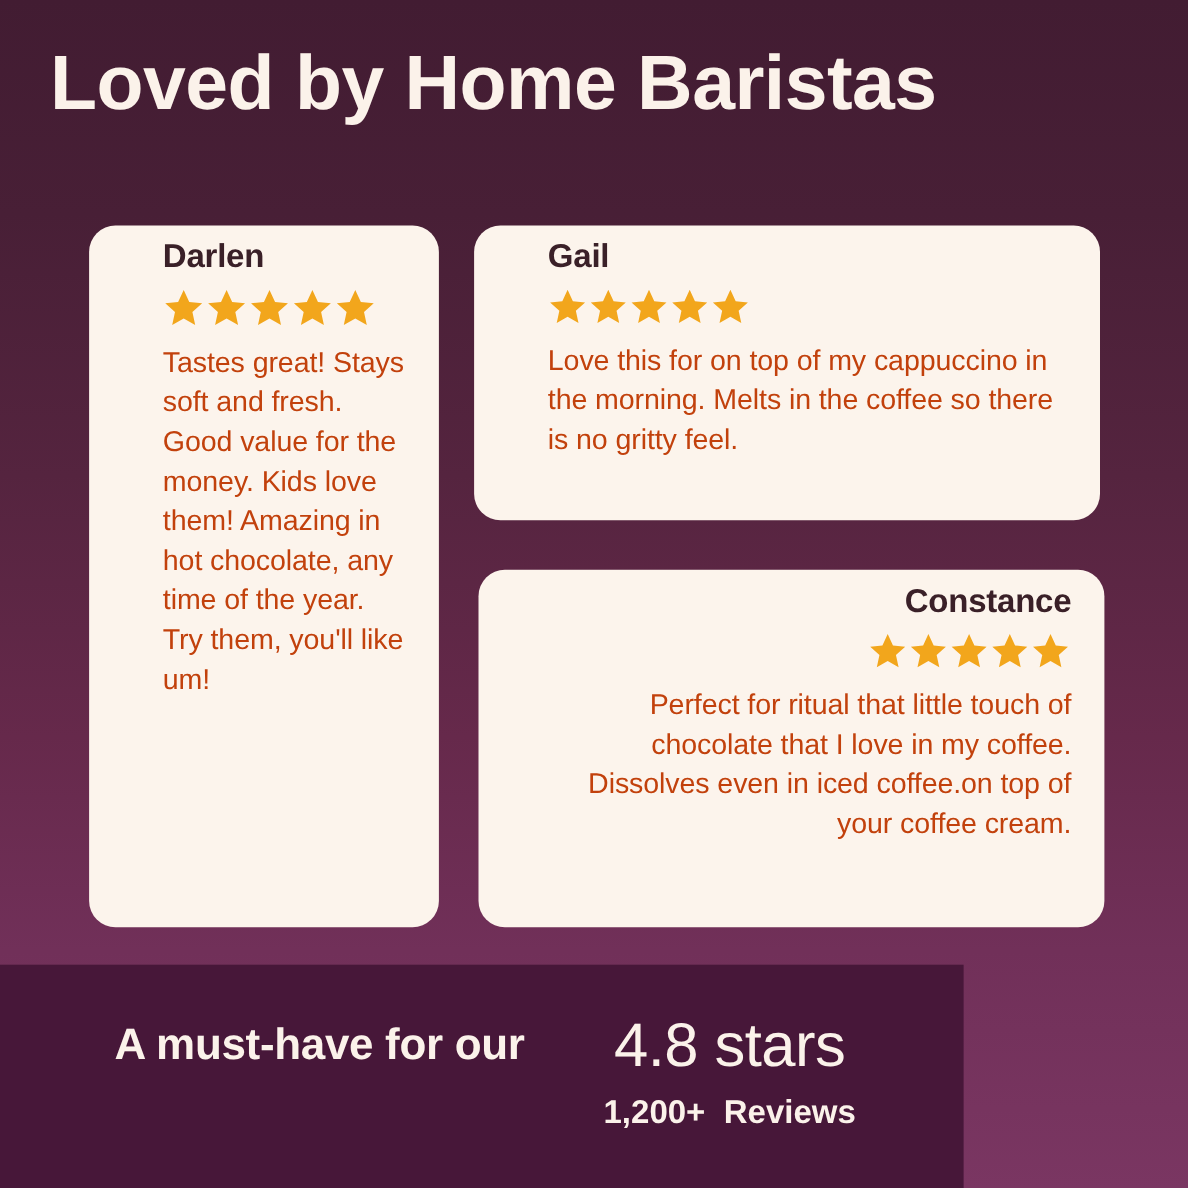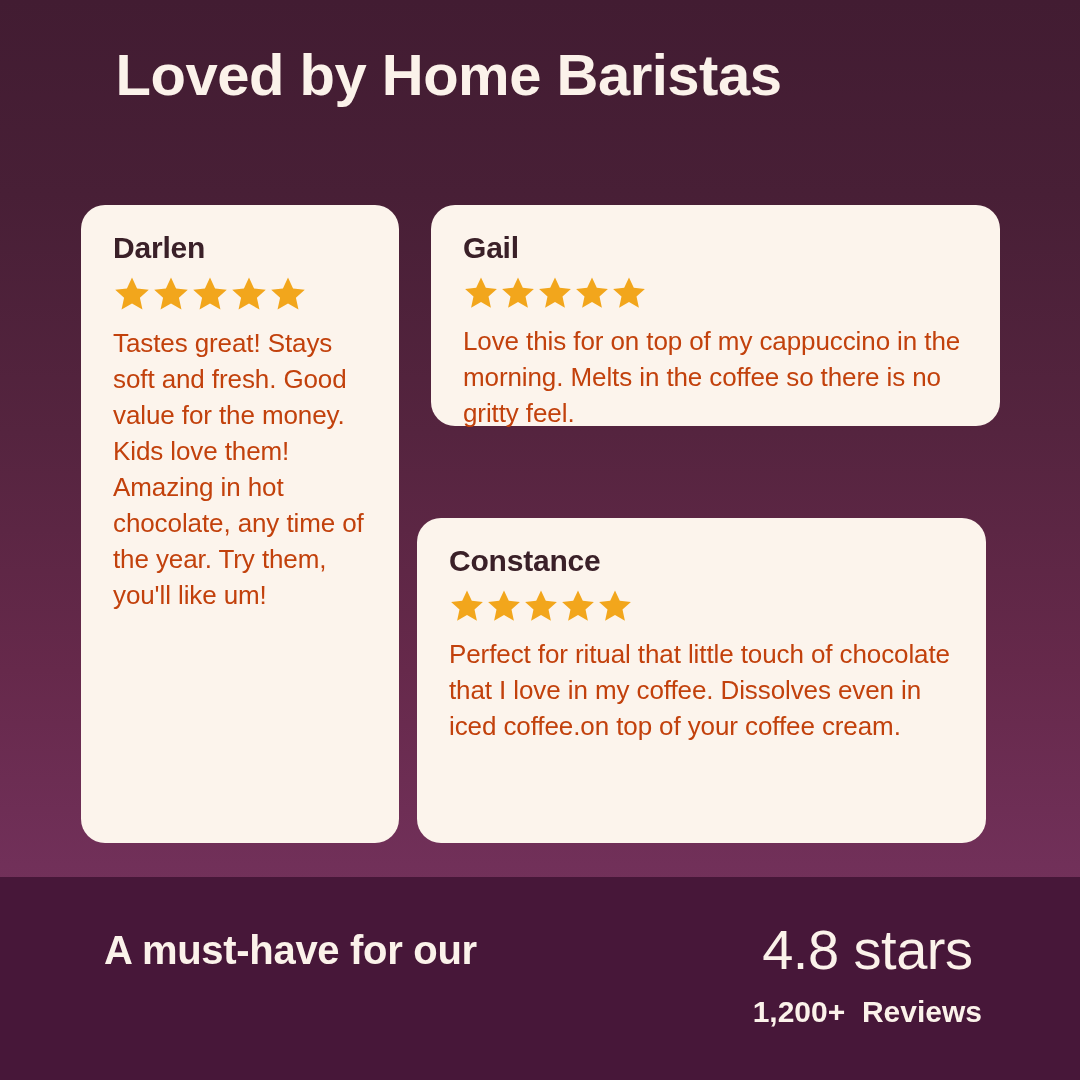--- a/index.html
+++ b/index.html
@@ -23,58 +23,60 @@
   }
 
   
   #headline {
     position: absolute;
     top: 38px;
     left: 0;
     width: 897px;
     text-align: center;
     color: #FBF2EA;
-    font-size: 58px;
+    font-size: 70px;
     font-weight: bold;
     line-height: 74px;
     letter-spacing: -0.5px;
   }
   #headline .hl {
     display: block;
     white-space: nowrap;
   }
 
   
   .card {
     position: absolute;
     background: #FCF4EC;
     border-radius: 24px;
     box-sizing: border-box;
   }
   .card-inner {
-    padding: 26px 30px 24px 32px;
+    padding: 12px 30px 24px 32px;
+    margin-left: 35px;
   }
 
   #card-darlen {
     left: 81px;
     top: 205px;
     width: 318px;
     height: 638px;
   }
   #card-gail {
     left: 431px;
     top: 205px;
     width: 569px;
-    height: 221px;
+    height: 268px;
   }
   #card-constance {
-    left: 417px;
+    left: 435px;
     top: 518px;
     width: 569px;
     height: 325px;
+    text-align: right;
   }
 
   .reviewer-name {
     color: #3A2028;
     font-weight: bold;
     font-size: 30px;
     line-height: 34px;
     margin: 0 0 10px 0;
     letter-spacing: -0.2px;
   }
@@ -101,21 +103,21 @@
   }
   #card-darlen .stars svg { width: 38px; height: 38px; }
   #card-gail .stars svg,
   #card-constance .stars svg { width: 36px; height: 36px; }
 
   
   #footer {
     position: absolute;
     left: 0;
     top: 877px;
-    width: 1080px;
+    width: 876px;
     height: 203px;
     background: #471739;
   }
   #footer-quote {
     position: absolute;
     left: 104px;
     top: 45px;
     color: #FBF2EA;
     font-size: 40px;
     font-weight: bold;

